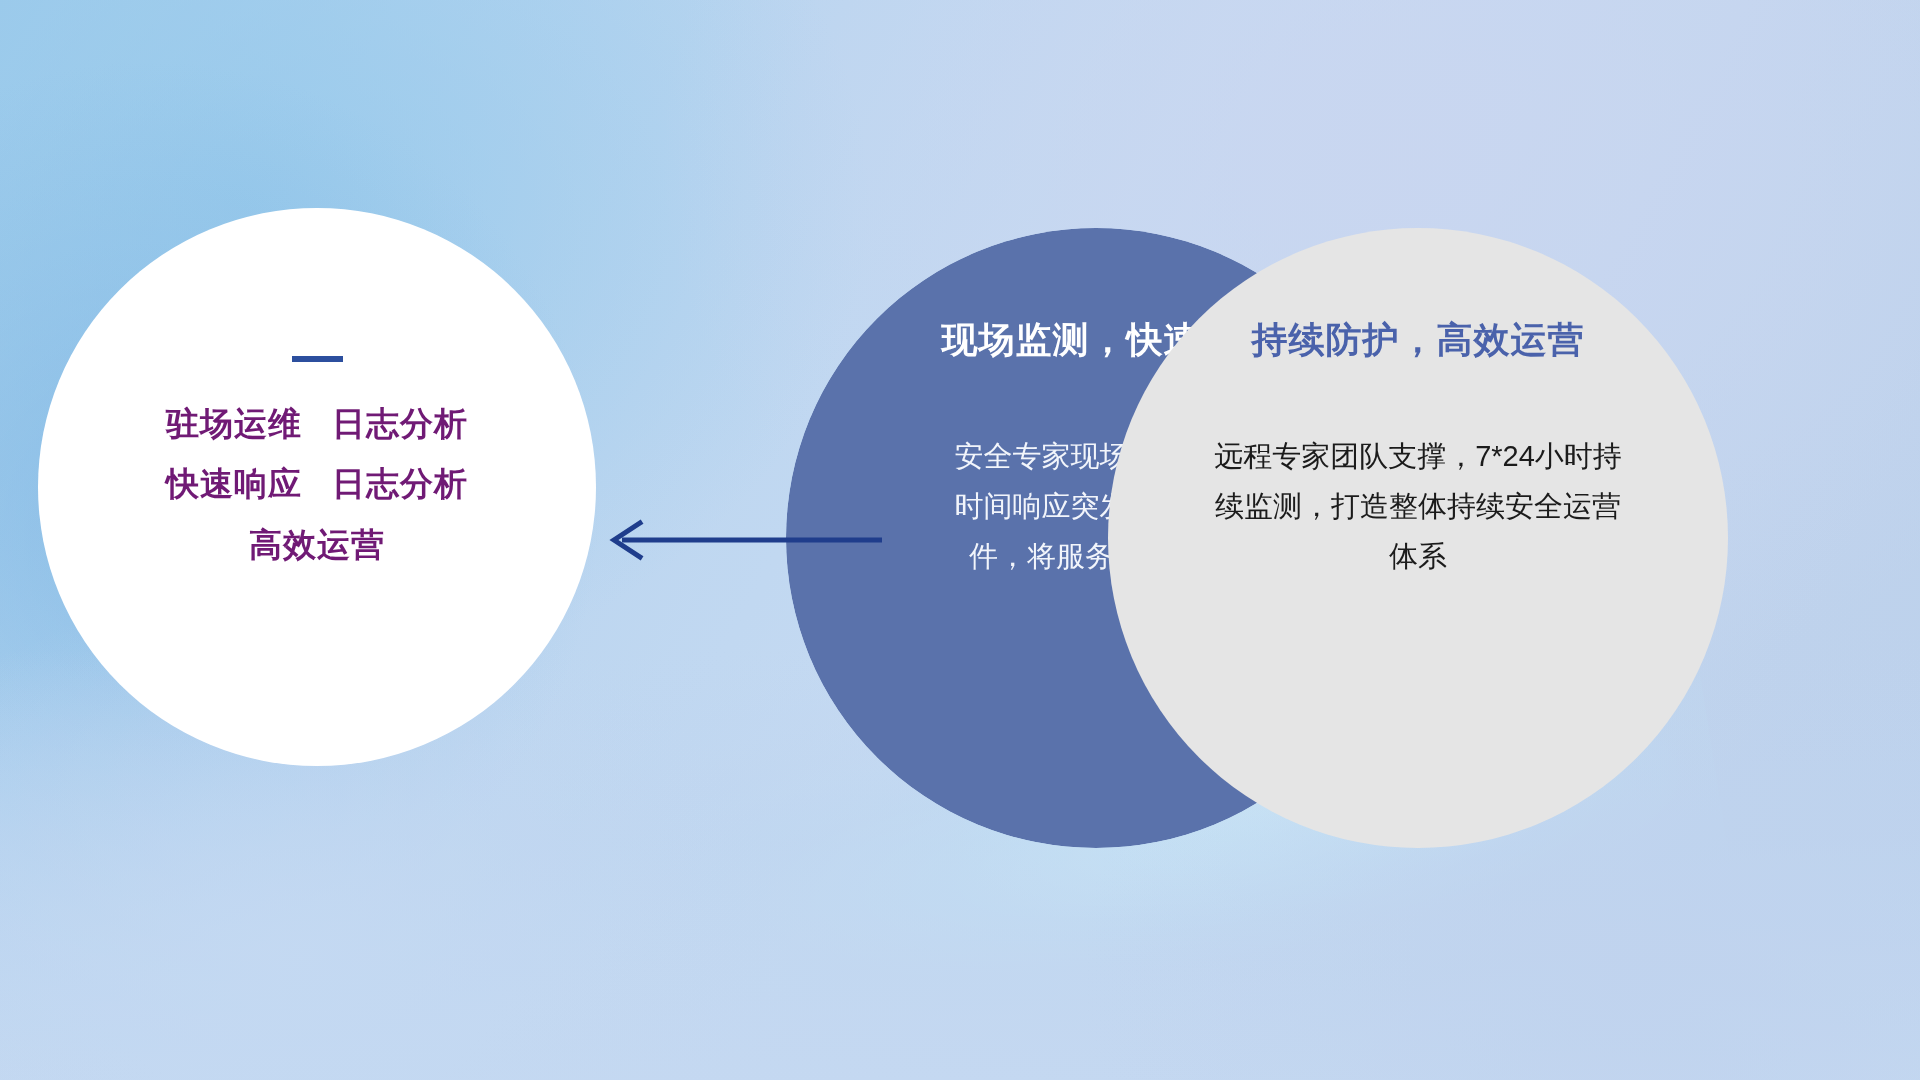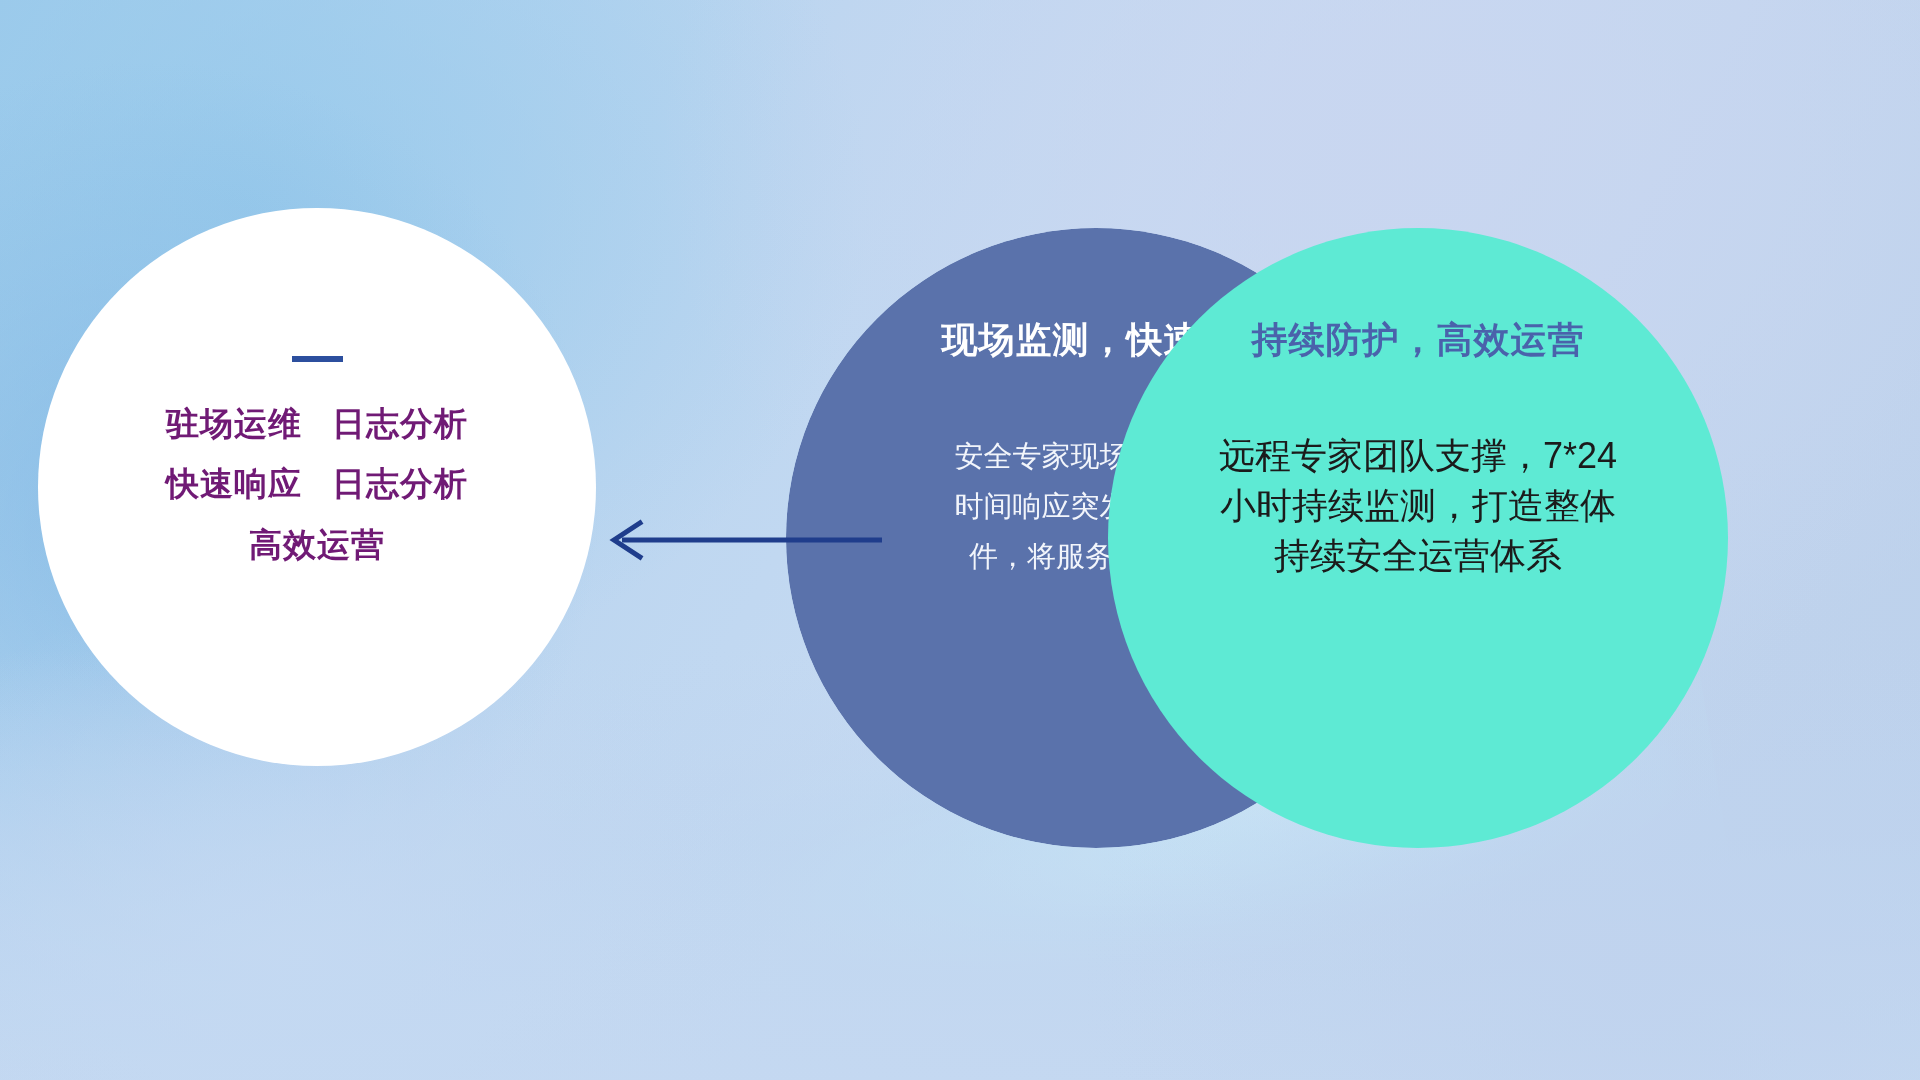--- a/index.html
+++ b/index.html
@@ -196,38 +196,38 @@
   }
 
   
   .circle-right {
     position: absolute;
     left: 1108px;
     top: 228px;
     width: 620px;
     height: 620px;
     border-radius: 50%;
-    background: #5eead4;
+    background: #e5e5e5;
     display: flex;
     flex-direction: column;
     align-items: center;
     padding-top: 88px;
     box-sizing: border-box;
   }
   .right-title {
     font-size: 36px;
     font-weight: bold;
     color: #4a62ab;
     letter-spacing: 1px;
     white-space: nowrap;
   }
   .right-body {
     margin-top: 66px;
     width: 430px;
-    font-size: 36px;
+    font-size: 29px;
     line-height: 50px;
     color: #1b1b1b;
     text-align: center;
   }
 
   
   .arrow-svg {
     position: absolute;
     left: 596px;
     top: 516px;

